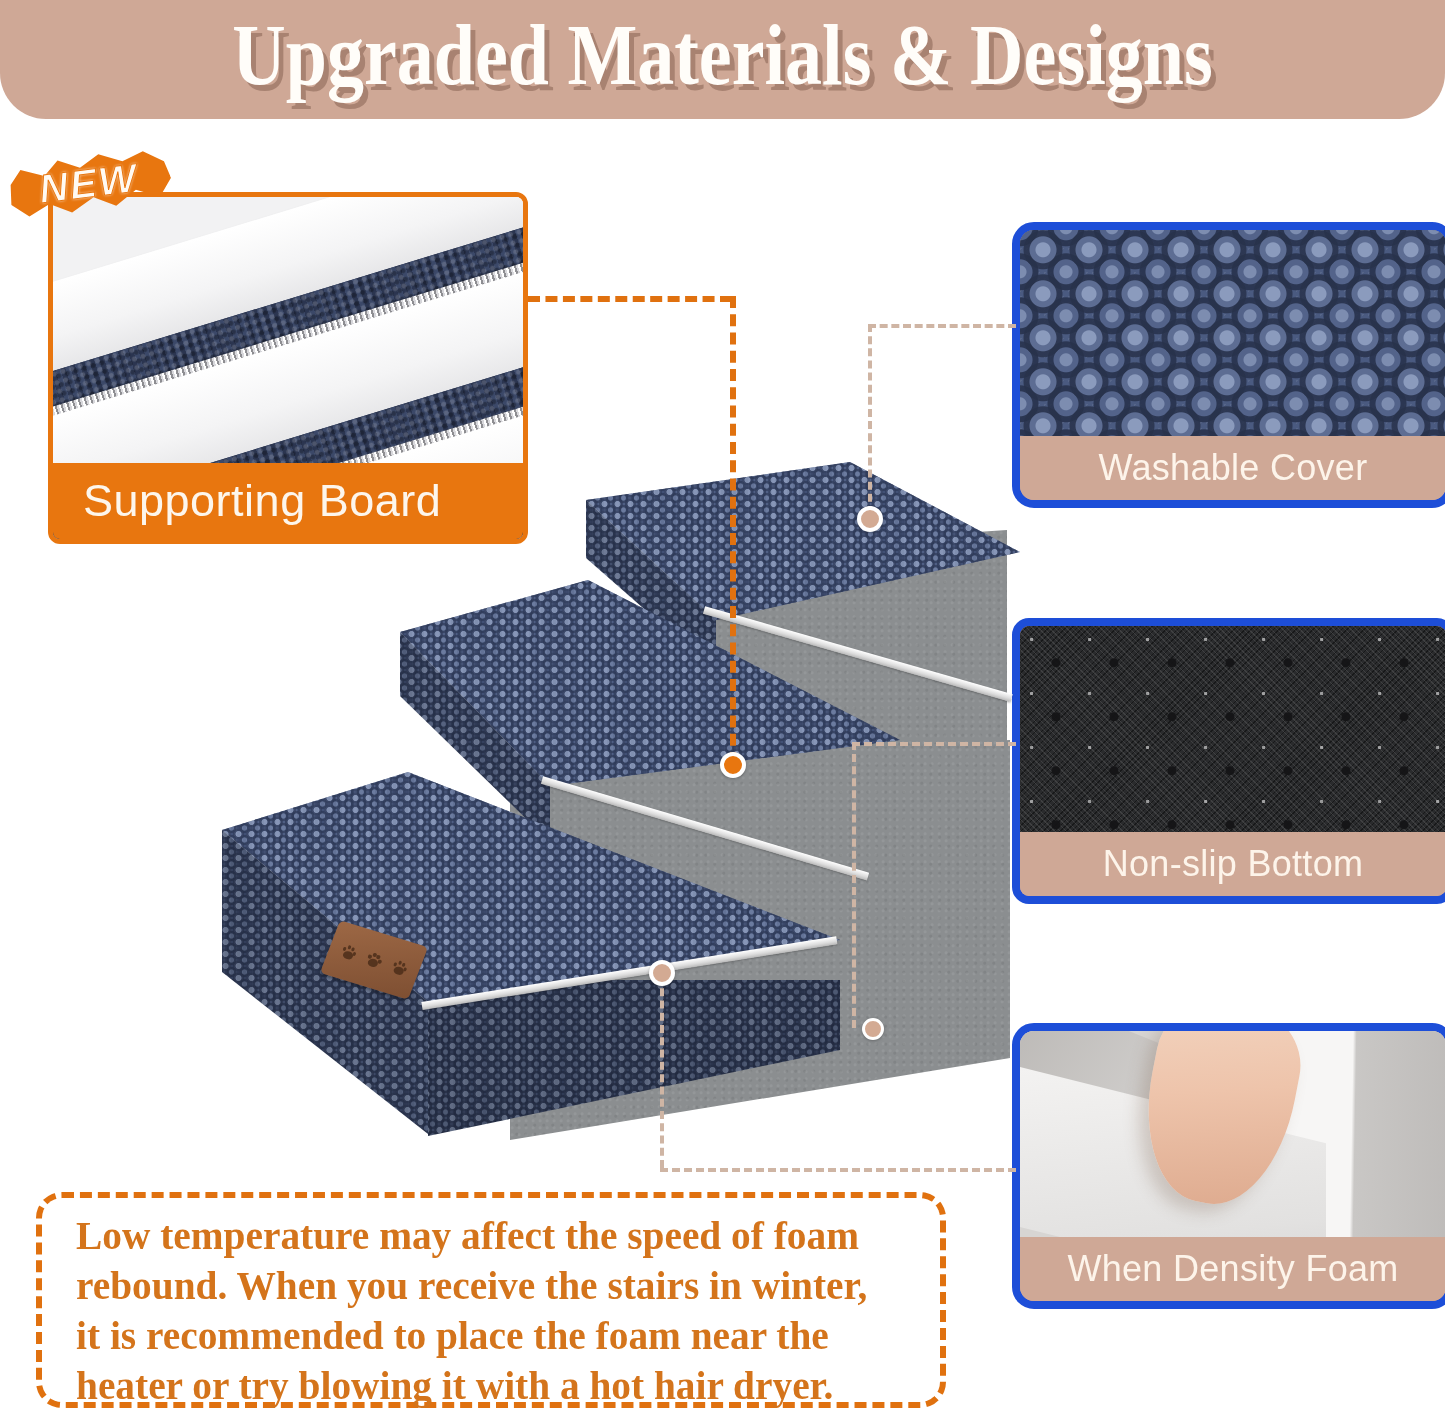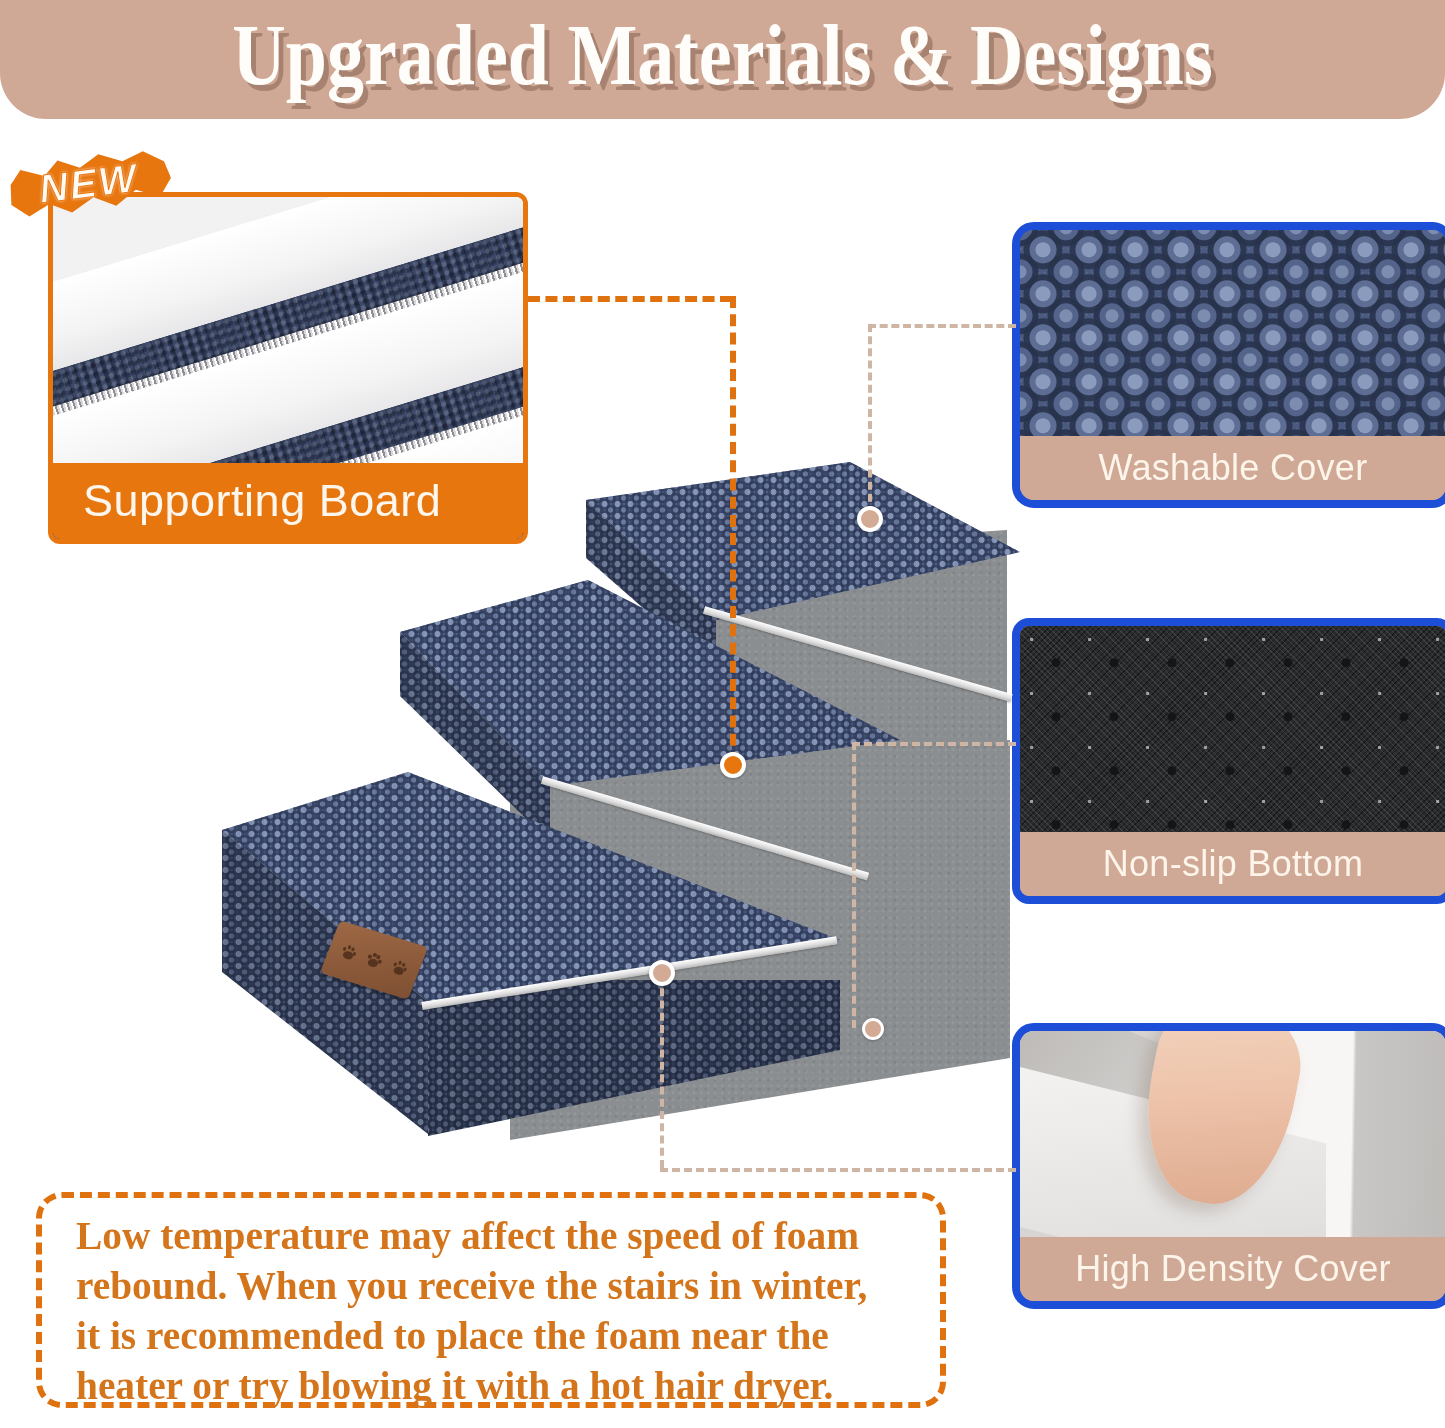--- a/index.html
+++ b/index.html
@@ -286,21 +286,21 @@
   <div class="card" id="card-foam">
     <div class="card-photo">
       <div class="tex-foam">
         <div class="foam-wallL"></div>
         <div class="foam-stepR"></div>
         <div class="foam-topL"></div>
         <div class="foam-hand"></div>
       </div>
     </div>
     <div class="card-label">
-      <span>High Density Cover</span>
+      <span>When Density Foam</span>
     </div>
   </div>
 
   <div id="product">
 
     <div class="poly grayTex" style="left:497px; top:110px; width:330px; height:460px;
                 clip-path: polygon(0 22px, 330px 0, 330px 376px, 0 460px);"></div>
 
     <div class="poly grayTex" style="left:330px; top:320px; width:500px; height:400px;
                 clip-path: polygon(0 26px, 500px 0, 500px 318px, 0 400px);"></div>

